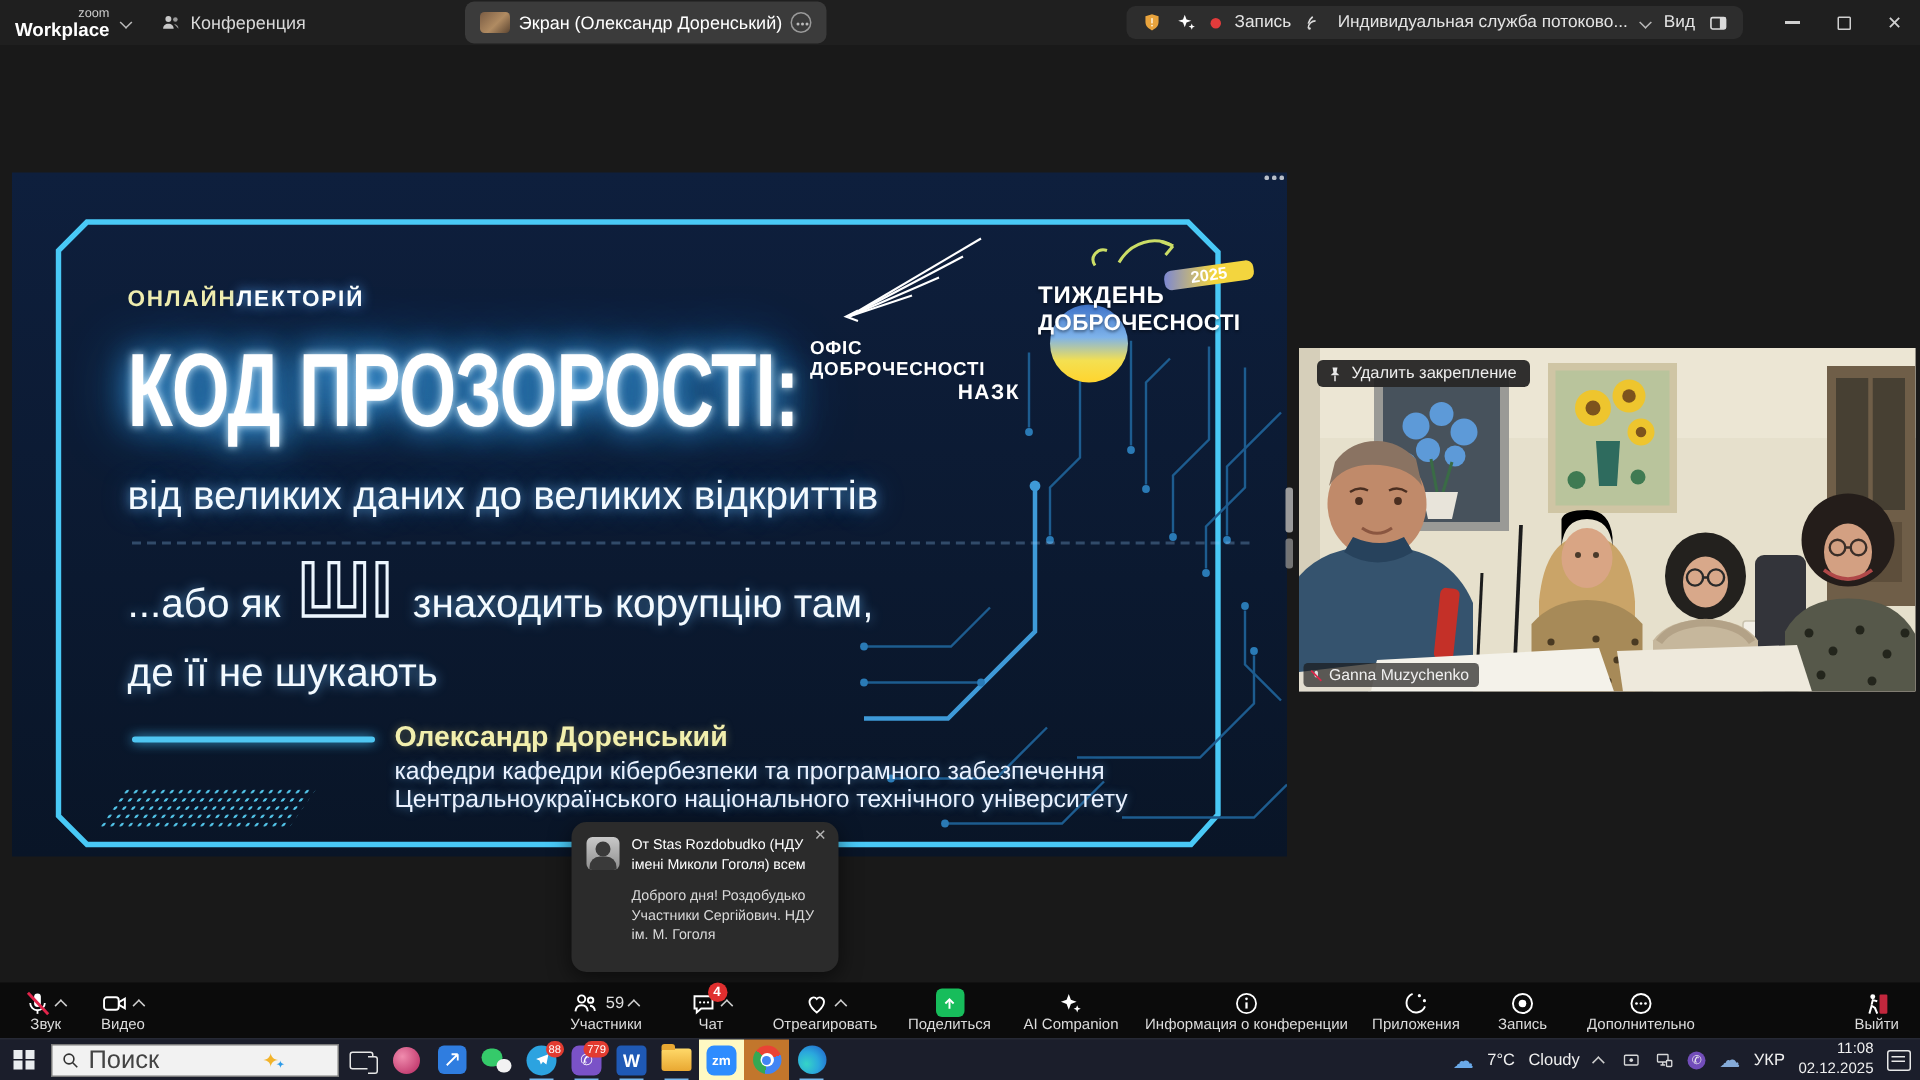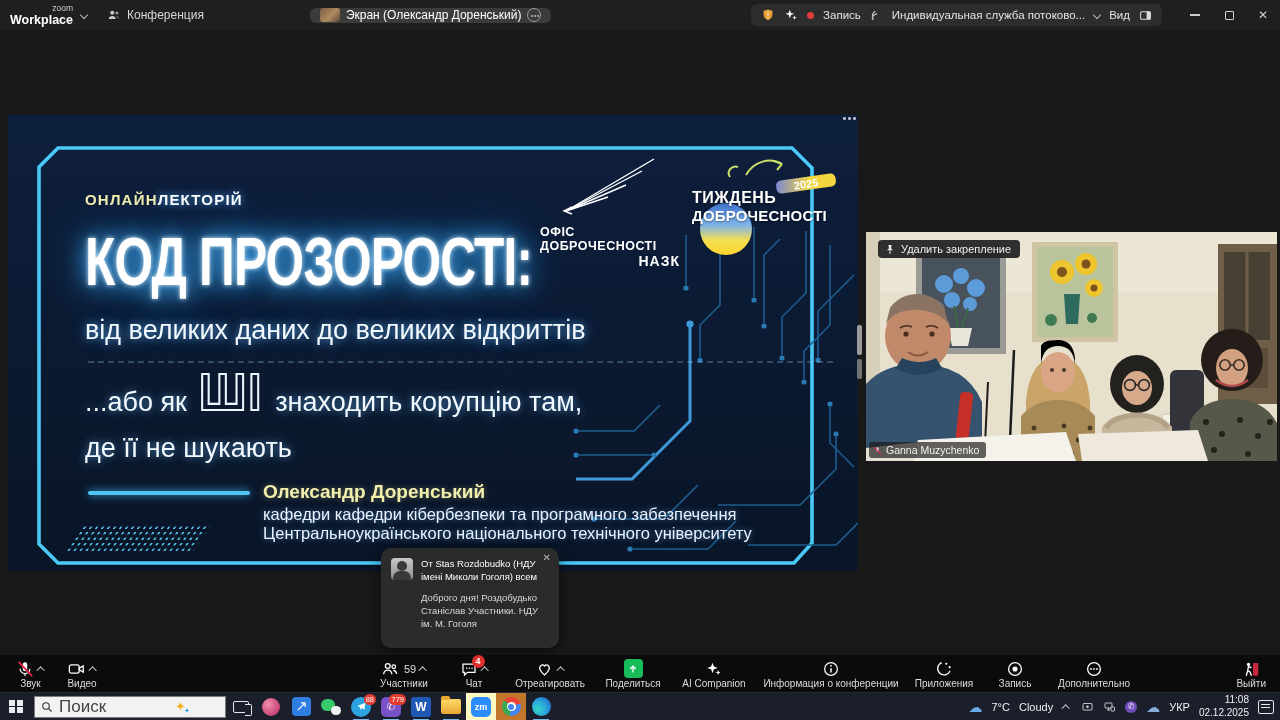--- a/index.html
+++ b/index.html
@@ -7,21 +7,21 @@
   body{position:relative;background:#191919;font-family:"Liberation Sans",sans-serif;color:#fff;-webkit-font-smoothing:antialiased}
   svg{display:block}
 
   
   .titlebar{position:absolute;top:0;left:0;right:0;height:30px;background:#1f1f1f;display:flex;align-items:center;z-index:50}
   .brand{display:flex;align-items:flex-end;gap:2px;padding:0 6px 0 10px;flex-direction:column;line-height:1}
   .brand .zsm{font-size:8.5px;color:#cfcfcf}
   .brand .zwp{font-size:12.5px;font-weight:bold;color:#fff}
   .tb-chev{width:6px;height:6px;border-left:1.4px solid #bbb;border-bottom:1.4px solid #bbb;transform:rotate(-45deg);margin:0 10px 0 2px}
   .ttab{display:flex;align-items:center;gap:6px;font-size:12px;color:#d8d8d8;padding:4px 10px;border-radius:6px}
-  .ttab.active{background:#3b3b3b;color:#fff;margin-left:96px;height:15px}
+  .ttab.active{background:#3b3b3b;color:#fff;margin-left:96px;height:28px}
   .thumb{width:20px;height:14px;border-radius:3px;background:linear-gradient(135deg,#7a5c43,#b08b62 55%,#5c4531)}
   .tdots{display:inline-block;width:14px;height:14px;border:1px solid #9a9a9a;border-radius:50%;position:relative}
   .tdots::after{content:"";position:absolute;left:3px;top:6px;width:2px;height:2px;background:#bbb;border-radius:50%;box-shadow:3px 0 0 #bbb,6px 0 0 #bbb}
   .tr-cluster{position:absolute;right:118px;top:4px;height:22px;background:#2d2d2d;border-radius:6px;display:flex;align-items:center;gap:9px;padding:0 10px;font-size:11.5px;color:#e4e4e4}
   .recdot{width:7px;height:7px;border-radius:50%;background:#e23b3b}
   .winbtns{position:absolute;right:0;top:0;height:30px;display:flex}
   .winbtn{width:34px;height:30px;display:flex;align-items:center;justify-content:center;color:#cfcfcf}
   .wmin{width:10px;height:1.4px;background:#cfcfcf}
   .wmax{width:9px;height:9px;border:1.3px solid #cfcfcf;border-radius:1px}
   .wclose{font-size:12px;color:#cfcfcf}
@@ -435,21 +435,21 @@
       <span>Ganna Muzychenko</span>
     </div>
   </div>
 
   <div class="chatpopup">
     <span class="cp-close">✕</span>
     <div class="cp-row">
       <span class="cp-avatar"></span>
       <div class="cp-content">
         <div class="cp-title">От Stas Rozdobudko (НДУ імені Миколи Гоголя) всем</div>
-        <div class="cp-msg">Доброго дня! Роздобудько Станіслав Участники. НДУ ім. М. Гоголя</div>
+        <div class="cp-msg">Доброго дня! Роздобудько Участники Сергійович. НДУ ім. М. Гоголя</div>
       </div>
     </div>
   </div>
 </div>
 
 <div class="ztoolbar">
   <div class="tb-left">
     <div class="tb-item">
       <div class="tb-top">
         <span>

